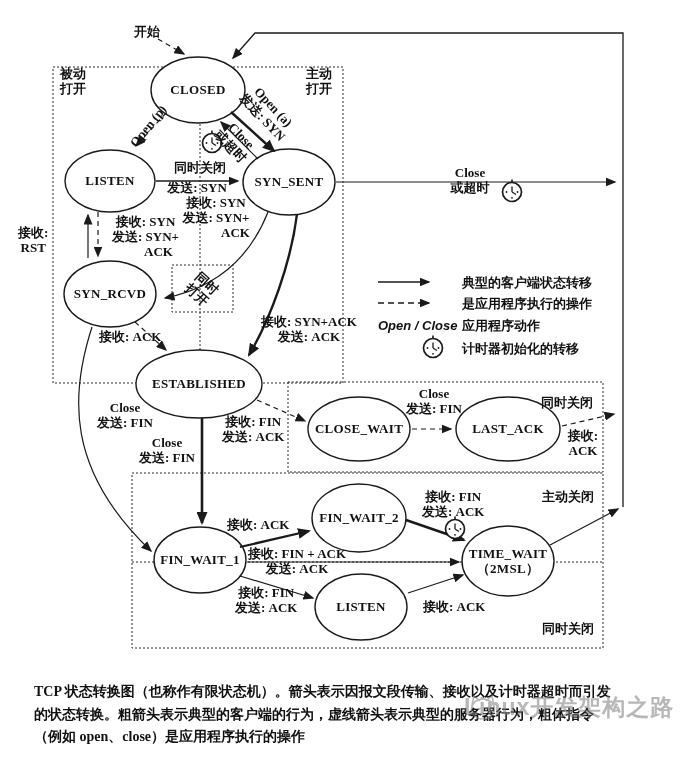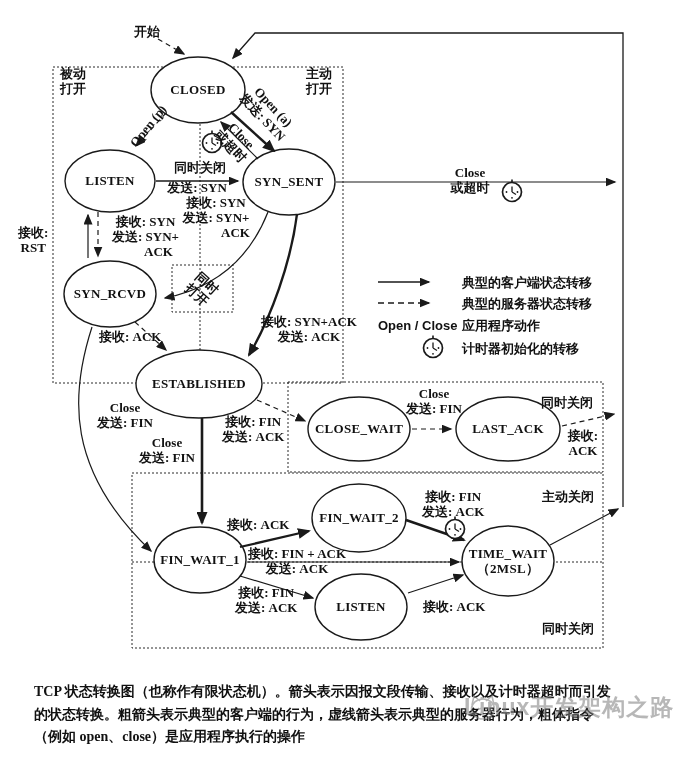--- a/index.html
+++ b/index.html
@@ -10,21 +10,21 @@
   .c{transform:translate(-50%,-50%);text-align:center;}
   .state-label{position:absolute;transform:translate(-50%,-50%);text-align:left;
                font-size:13px;font-weight:600;letter-spacing:.3px;white-space:nowrap;}
   .caption{position:absolute;left:18px;top:665px;width:652px;display:flex;gap:9px;
            font-size:14px;line-height:22.5px;font-weight:600;}
   .caption p{margin:16px;white-space:pre-line;}
   .watermark{position:absolute;left:464px;top:692px;display:flex;align-items:center;gap:3px;
              opacity:.55;color:#7d7d7d;}
   .watermark .wm-text{font-size:23px;font-weight:700;letter-spacing:1px;
                       font-family:"Liberation Sans","DejaVu Sans",sans-serif;}
-  .sans{font-family:"Liberation Sans","DejaVu Sans",sans-serif;font-weight:600;}
+  .sans{font-family:"Liberation Sans","DejaVu Sans",sans-serif;font-weight:600;font-style:italic;}
 </style>
 </head>
 <body>
 
 <div class="stage">
 
   <svg width="685" height="658" viewBox="0 0 685 658">
     <defs>
       <marker id="arr" markerUnits="userSpaceOnUse" markerWidth="11" markerHeight="9" viewBox="0 0 11 9" refX="9.5" refY="4.5" orient="auto-start-reverse">
         <path d="M0,0 L11,4.5 L0,9 z" fill="#1a1a1a"></path>
@@ -161,21 +161,21 @@
   <div class="lbl" style="left:227px;top:517px">接收: ACK</div>
   <div class="lbl" style="left:248px;top:546px">接收: FIN + ACK
 发送: ACK</div>
   <div class="lbl" style="left:235px;top:585px">接收: FIN
 发送: ACK</div>
   <div class="lbl" style="left:422px;top:489px">接收: FIN
 发送: ACK</div>
   <div class="lbl" style="left:423px;top:599px">接收: ACK</div>
 
   <div class="lbl" style="left:462px;top:275px">典型的客户端状态转移</div>
-  <div class="lbl" style="left:462px;top:296px">典型的服务器状态转移</div>
+  <div class="lbl" style="left:462px;top:296px">是应用程序执行的操作</div>
   <div class="lbl sans" style="left:378px;top:318px">Open / Close</div>
   <div class="lbl" style="left:462px;top:318px">应用程序动作</div>
   <div class="lbl" style="left:462px;top:341px">计时器初始化的转移</div>
 
   <div class="caption">
     <p>TCP 状态转换图（也称作有限状态机）。箭头表示因报文段传输、接收以及计时器超时而引发
 的状态转换。粗箭头表示典型的客户端的行为，虚线箭头表示典型的服务器行为，粗体指令
 （例如 open、close）是应用程序执行的操作</p>
   </div>
 

